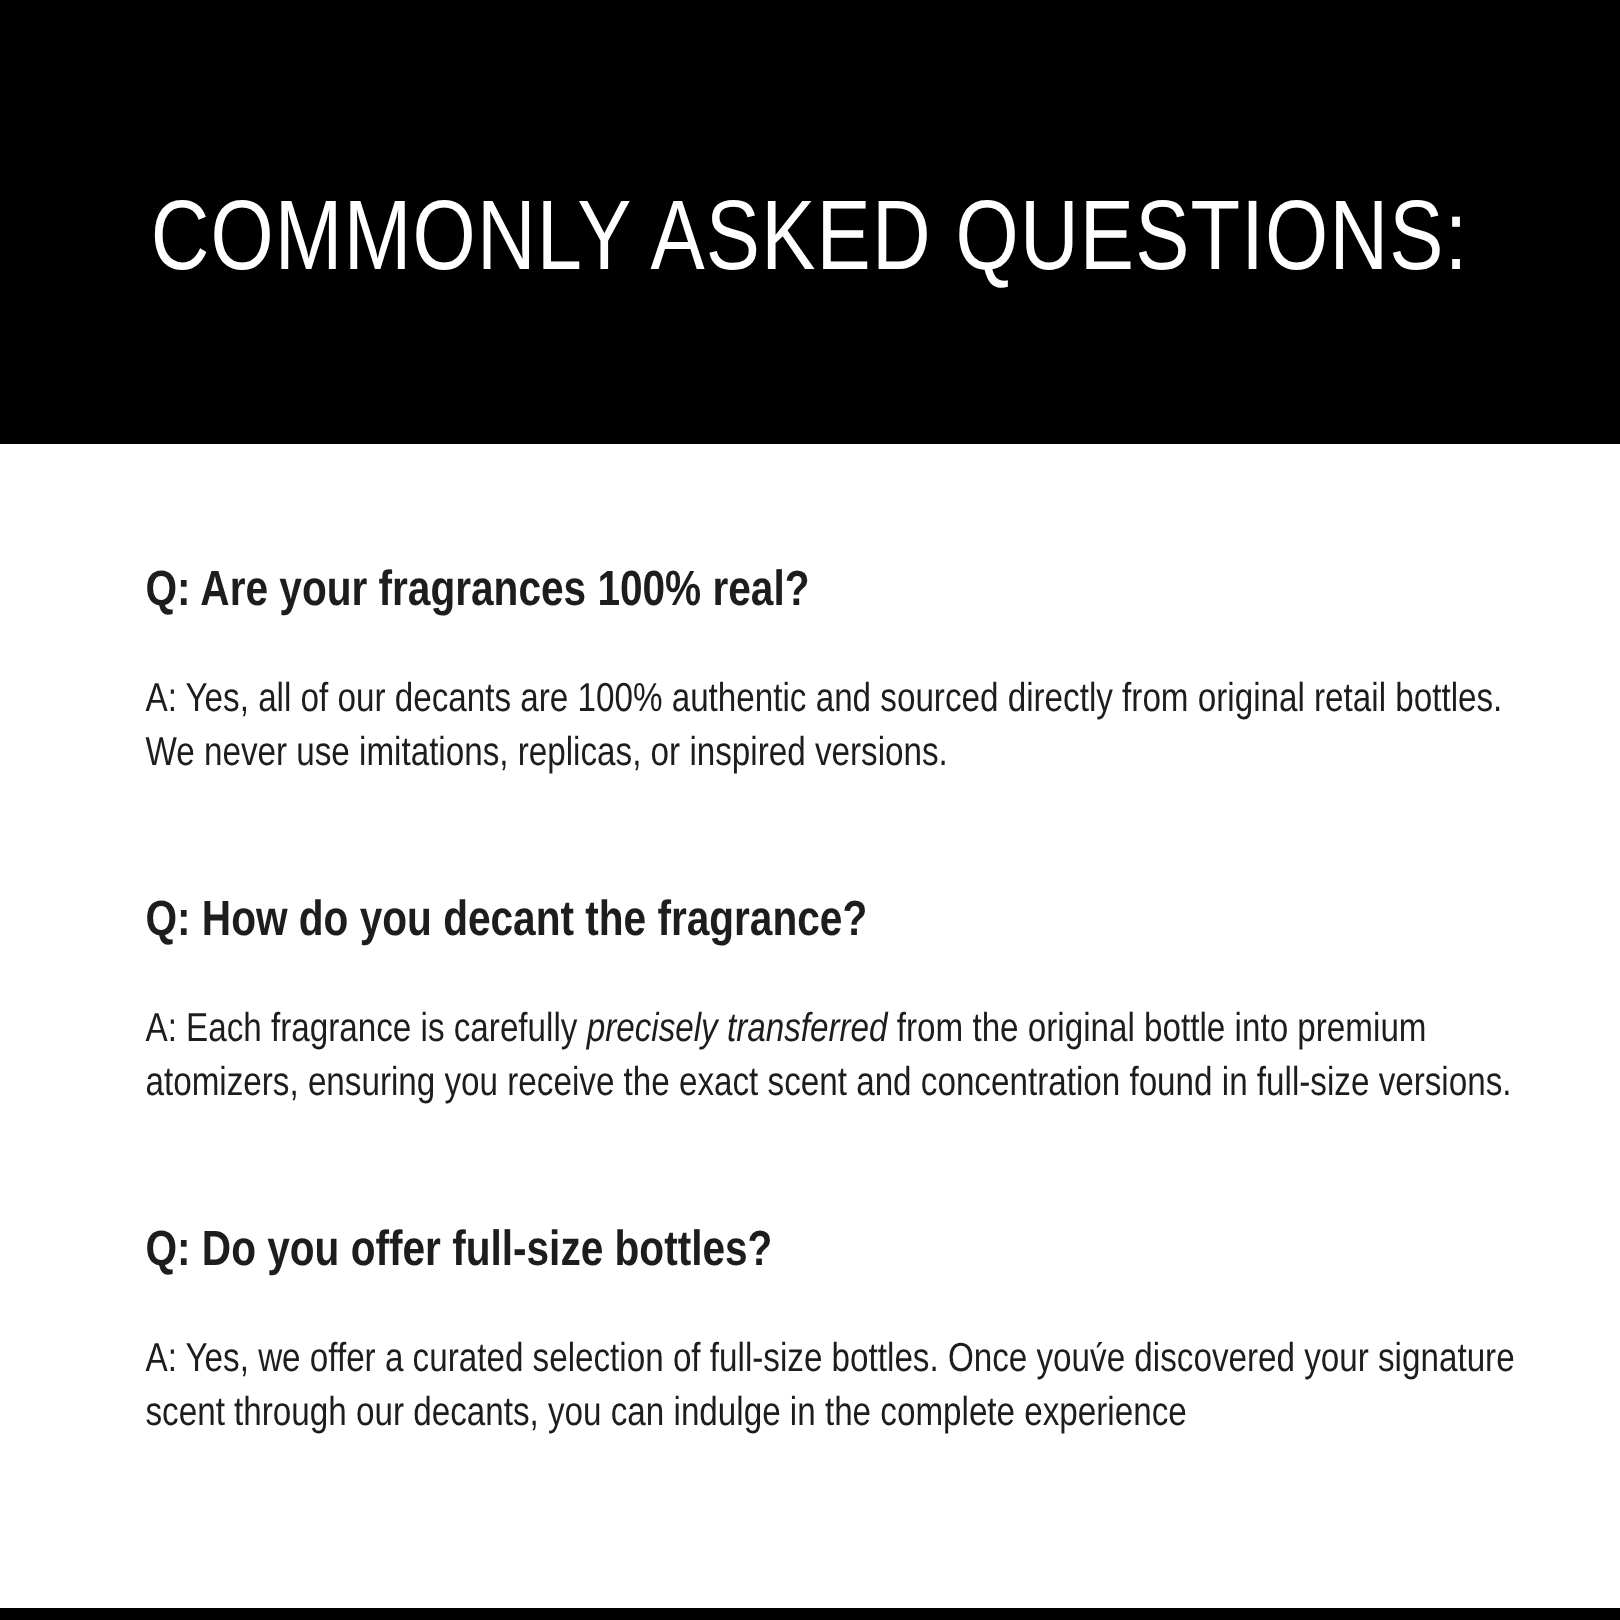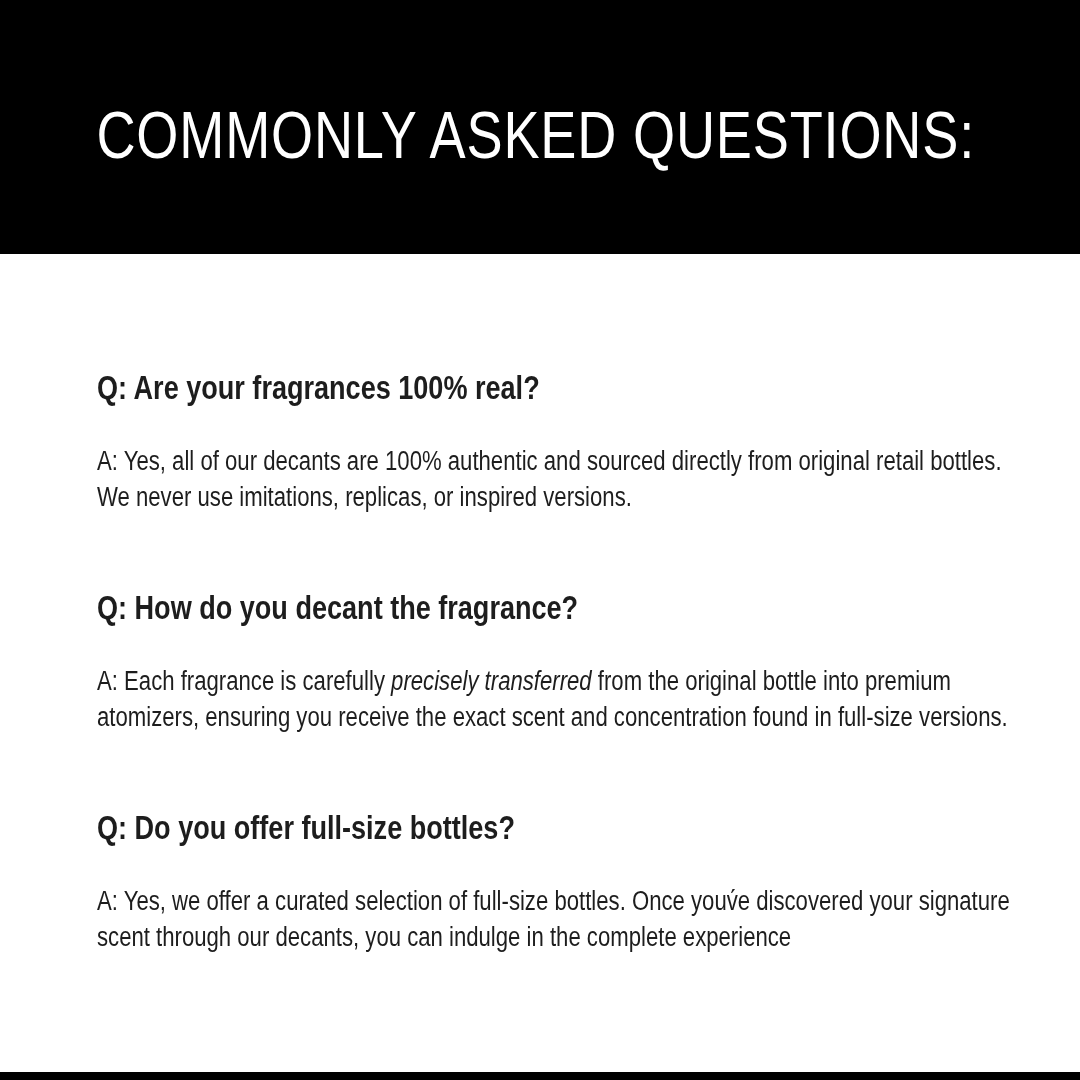--- a/index.html
+++ b/index.html
@@ -10,39 +10,39 @@
   .canvas {
     position: relative;
     width: 1080px;
     height: 1080px;
     background: #ffffff;
     overflow: hidden;
     font-family: "Liberation Sans", sans-serif;
   }
   
   .header-bar {
-    height: 254px;
+    height: 296px;
     background: #000000;
     display: flex;
     align-items: center;
-    justify-content: flex-start;
+    justify-content: center;
   }
   .title {
     color: #ffffff;
     font-size: 66px;
     font-weight: 400;
     letter-spacing: 1px;
     white-space: nowrap;
     margin: 16px 0 0 0;
     transform: scaleX(0.82); 
     transform-origin: center;
   }
   
   .content {
-    padding: 115px 70px 0 97px;
+    padding: 77px 70px 0 97px;
   }
   .condense {
     width: 121.95%;
     transform: scaleX(0.82); 
     transform-origin: top left;
     color: #1d1d1d;
   }
   .qa {
     margin: 0 0 74px 0;
   }

